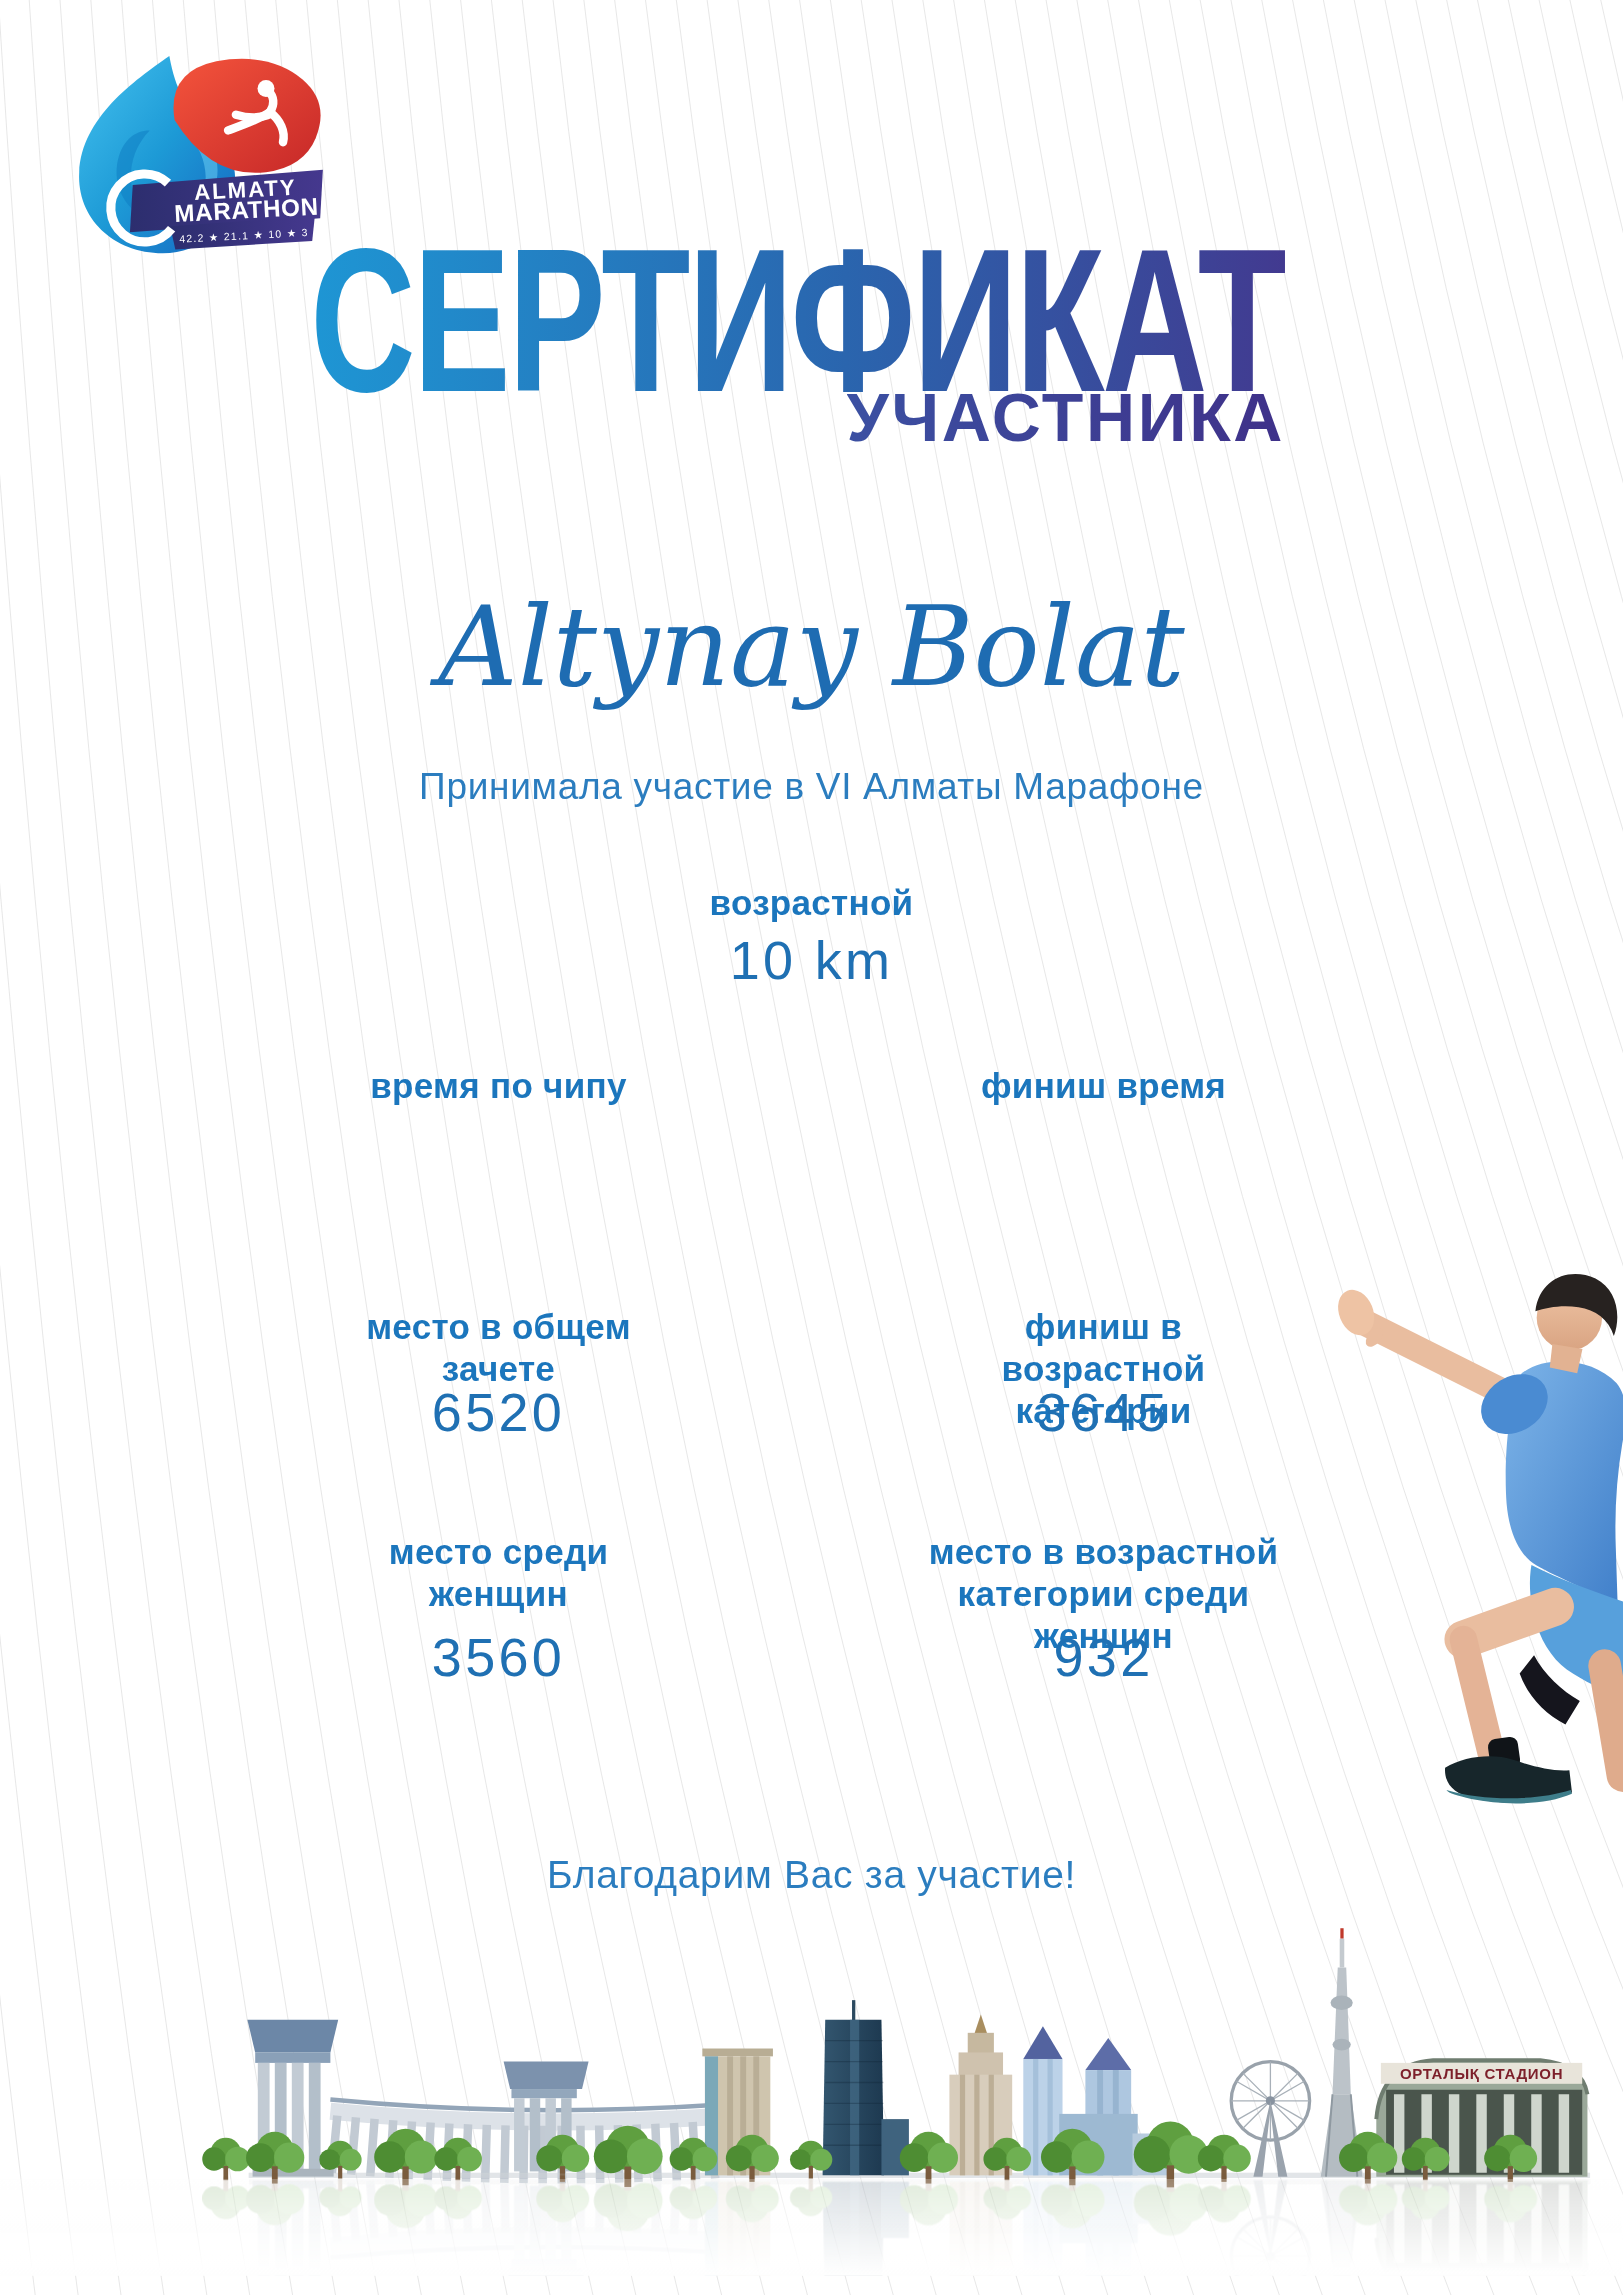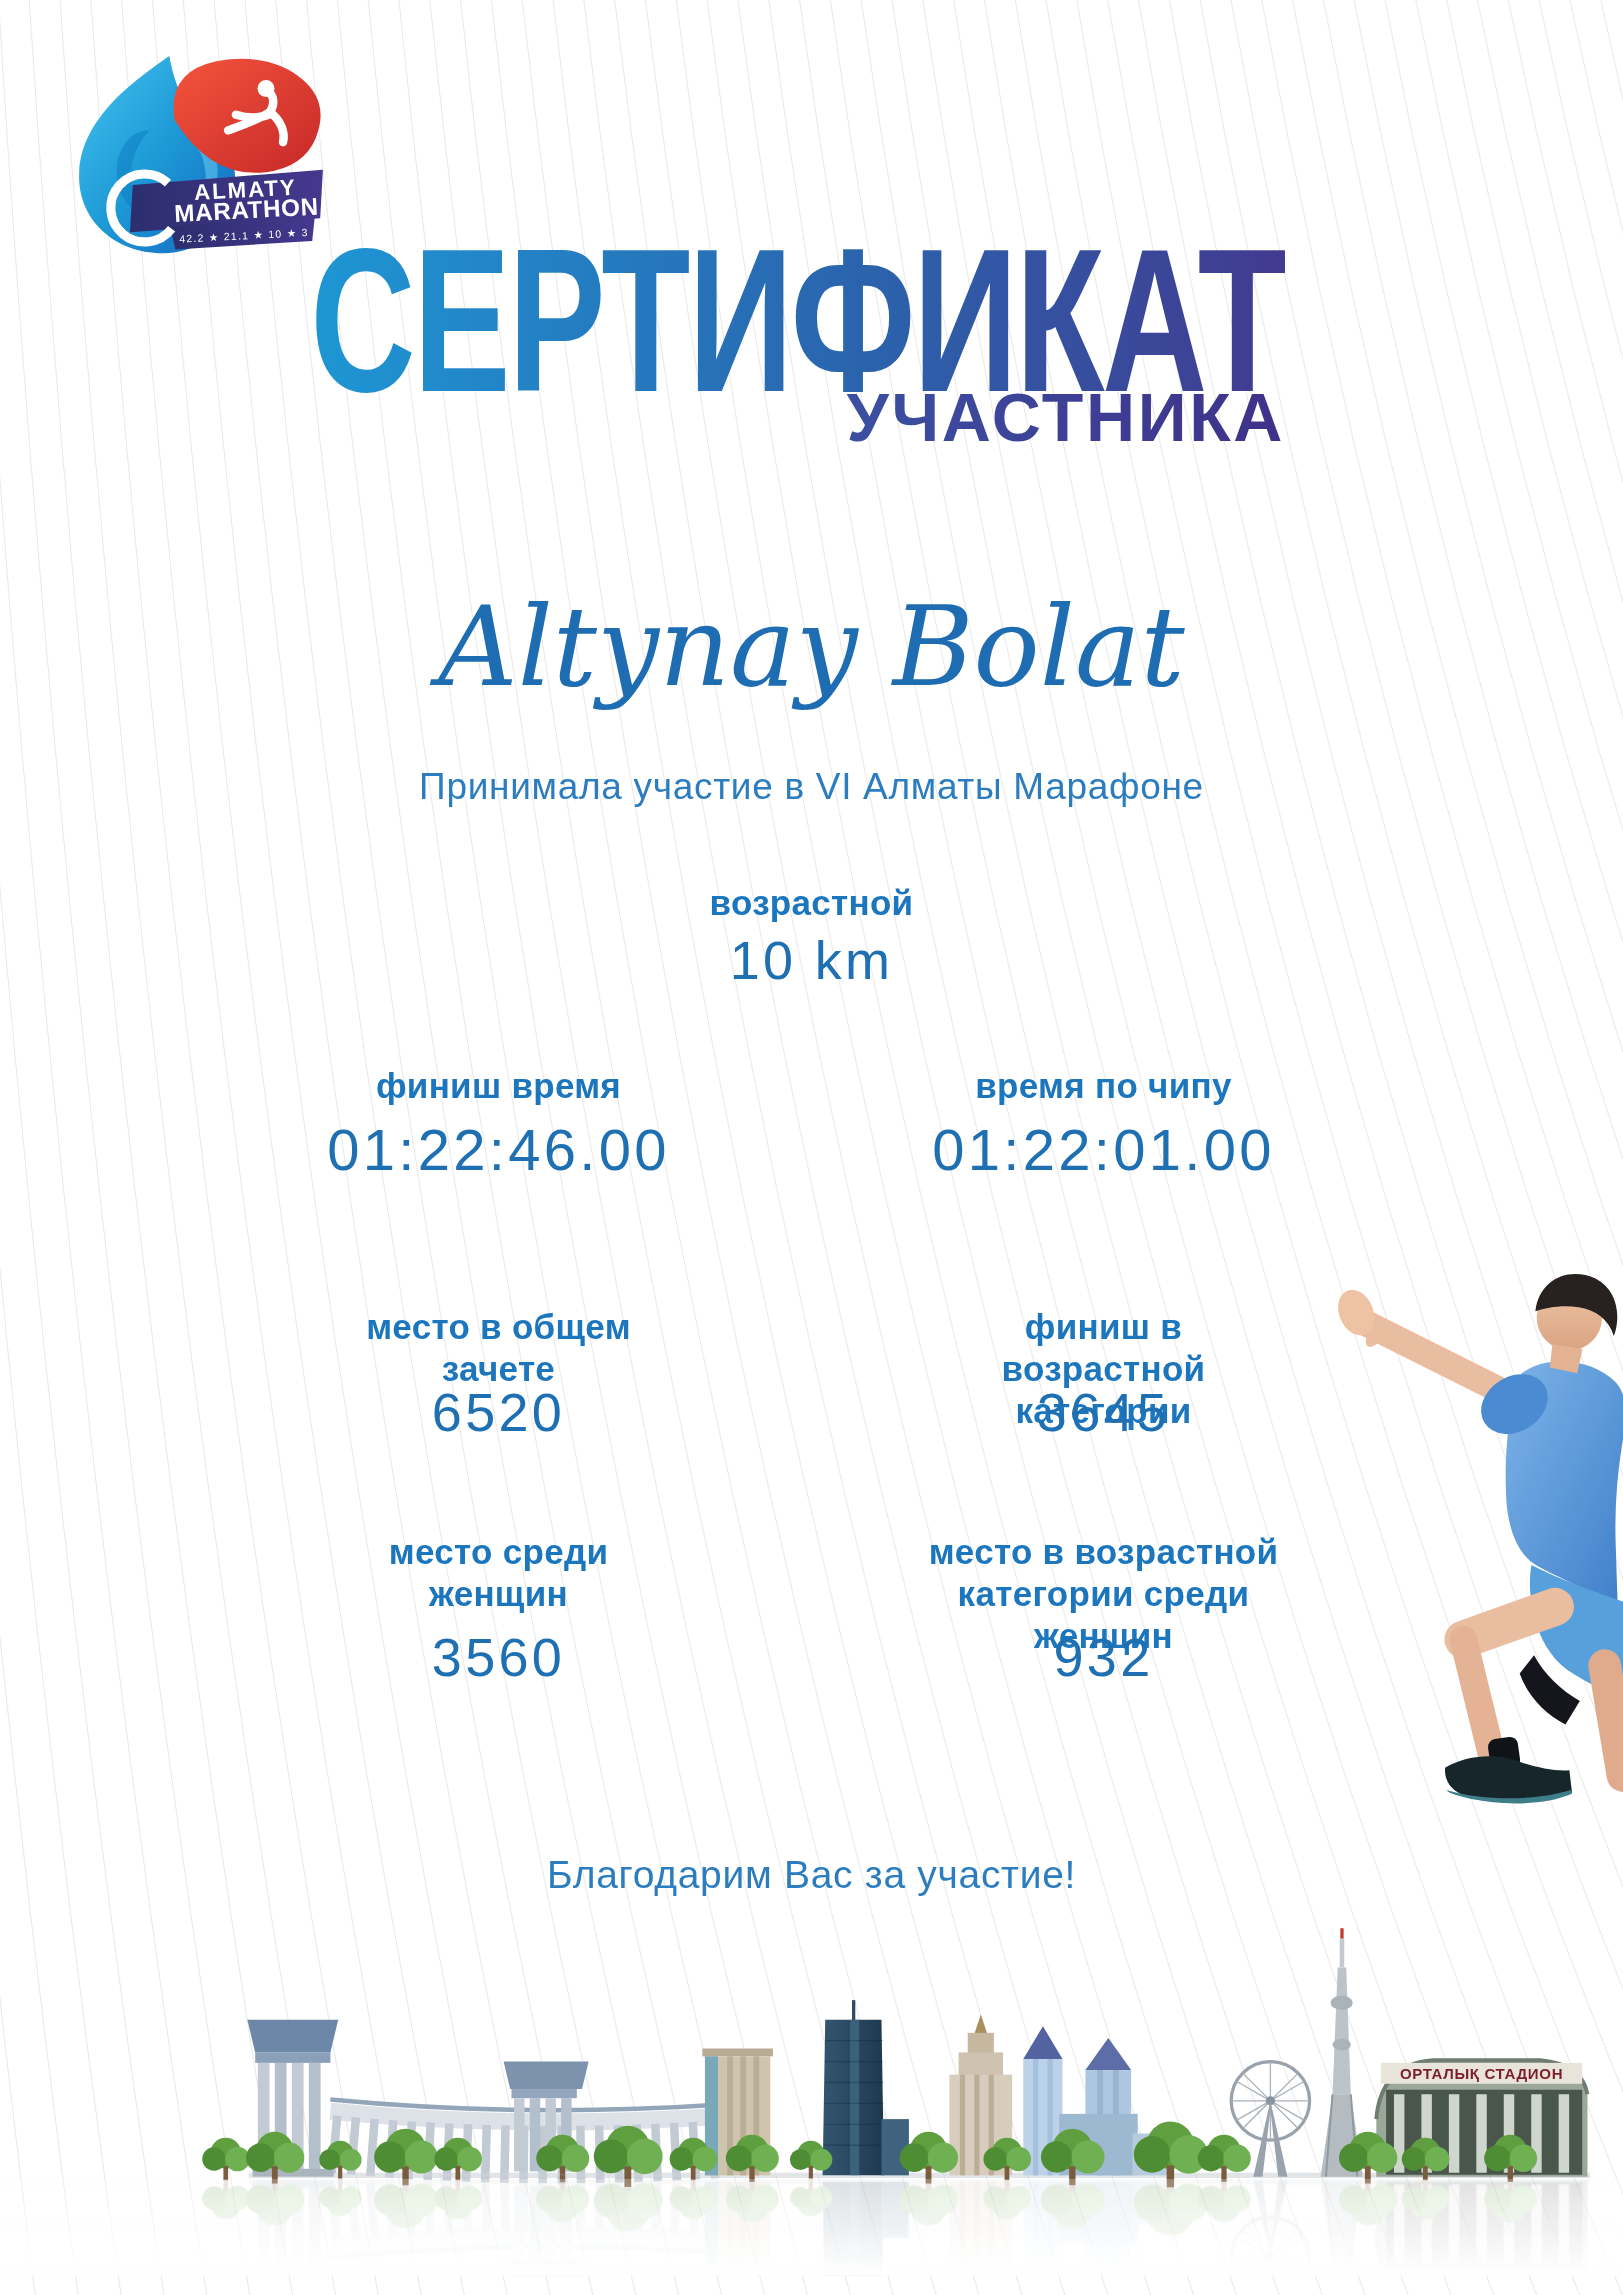--- a/index.html
+++ b/index.html
@@ -170,26 +170,22 @@
   <div class="subtitle">УЧАСТНИКА</div>
 
   <div class="participant-name">Altynay Bolat</div>
 
   <div class="participation-line">Принимала участие в VI Алматы Марафоне</div>
 
   <div class="centered label dist-label">возрастной</div>
   <div class="centered value dist-value">10 km</div>
 
   <div class="row row-labels-1">
+    <div class="cell label">время по чипу</div>
     <div class="cell label">финиш время</div>
-    <div class="cell label">время по чипу</div>
-  </div>
-  <div class="row row-values-1">
-    <div class="cell value">01:22:46.00</div>
-    <div class="cell value">01:22:01.00</div>
   </div>
 
   <div class="row row-labels-2">
     <div class="cell">
         <div class="label w500">место в общем зачете</div>
       </div>
     <div class="cell">
         <div class="label w520">финиш в возрастной категории</div>
       </div>
   </div>

